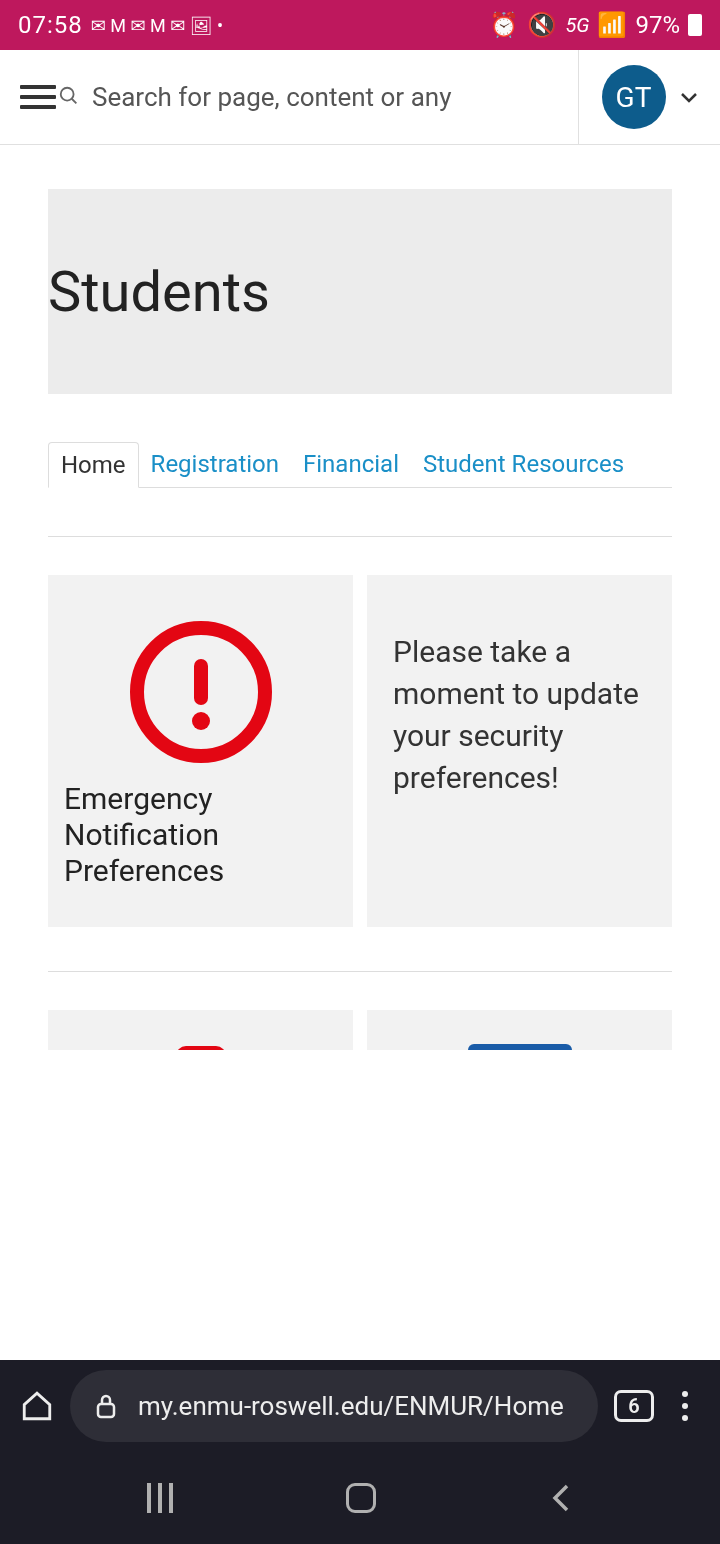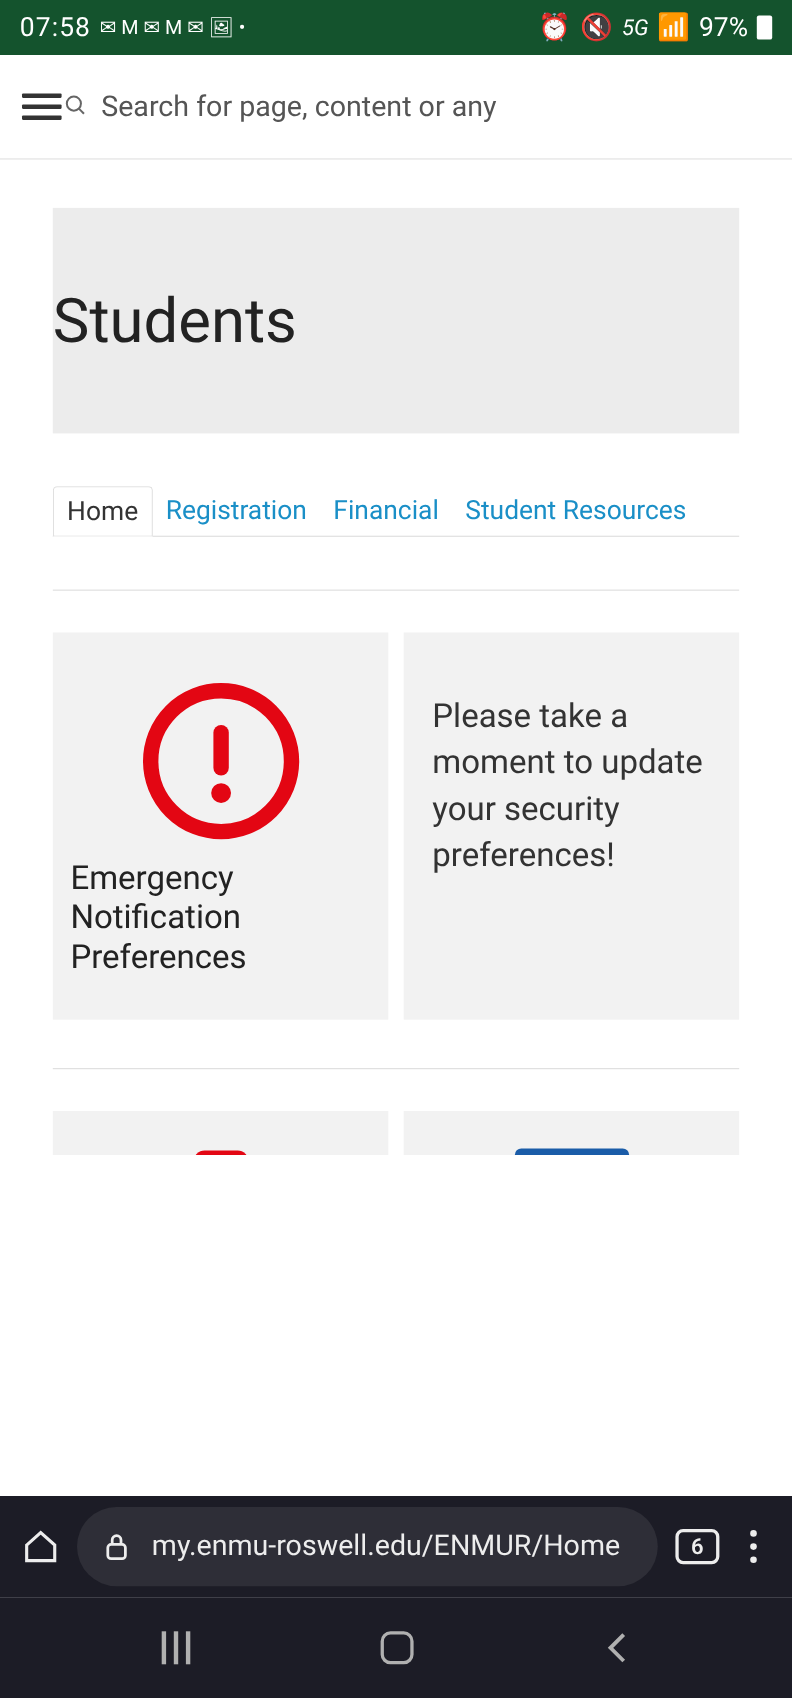--- a/index.html
+++ b/index.html
@@ -6,21 +6,21 @@
     body {
       width: 720px;
       height: 1544px;
       font-family: -apple-system, BlinkMacSystemFont, 'Segoe UI', Roboto, sans-serif;
       background: #fff;
       position: relative;
       overflow: hidden;
     }
     .status-bar {
       height: 50px;
-      background: #14532d;
+      background: #be185d;
       color: #fff;
       display: flex;
       align-items: center;
       justify-content: space-between;
       padding: 0 18px;
       font-size: 24px;
     }
     .status-left { display: flex; align-items: center; gap: 8px; }
     .status-right { display: flex; align-items: center; gap: 8px; }
     .status-time { font-weight: 400; letter-spacing: 1px; }
@@ -316,20 +316,26 @@
           <span></span>
           <span></span>
       </div>
       <svg class="search-glass" width="22" height="22" viewBox="0 0 24 24" fill="none" stroke="#666" stroke-width="2">
         <circle cx="10" cy="10" r="7"></circle>
           <line x1="20" y1="20" x2="15" y2="15"></line>
       </svg>
     </div>
     <span class="search-placeholder">Search for page, content or any</span>
   </div>
+  <div class="header-right">
+    <div class="avatar">GT</div>
+    <svg width="18" height="12" viewBox="0 0 18 12" fill="none" stroke="#333" stroke-width="2.5">
+      <polyline points="2,3 9,10 16,3"></polyline>
+    </svg>
+  </div>
 </div>
 
 <div class="content">
   <div class="page-hero">
     <h1 class="page-title">Students</h1>
   </div>
 
   <div class="tabs">
     <div class="tab active">Home</div>
     <div class="tab">Registration</div>

